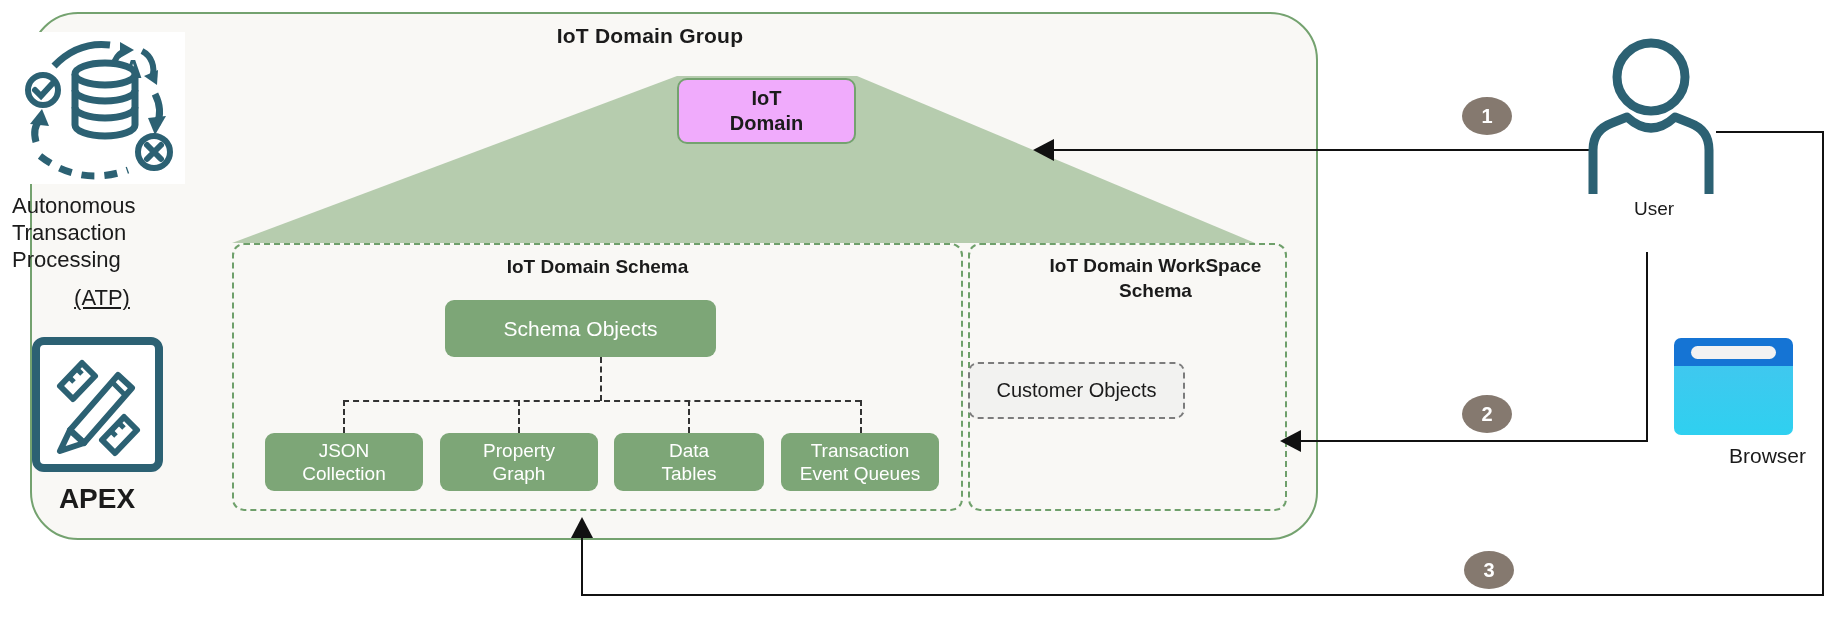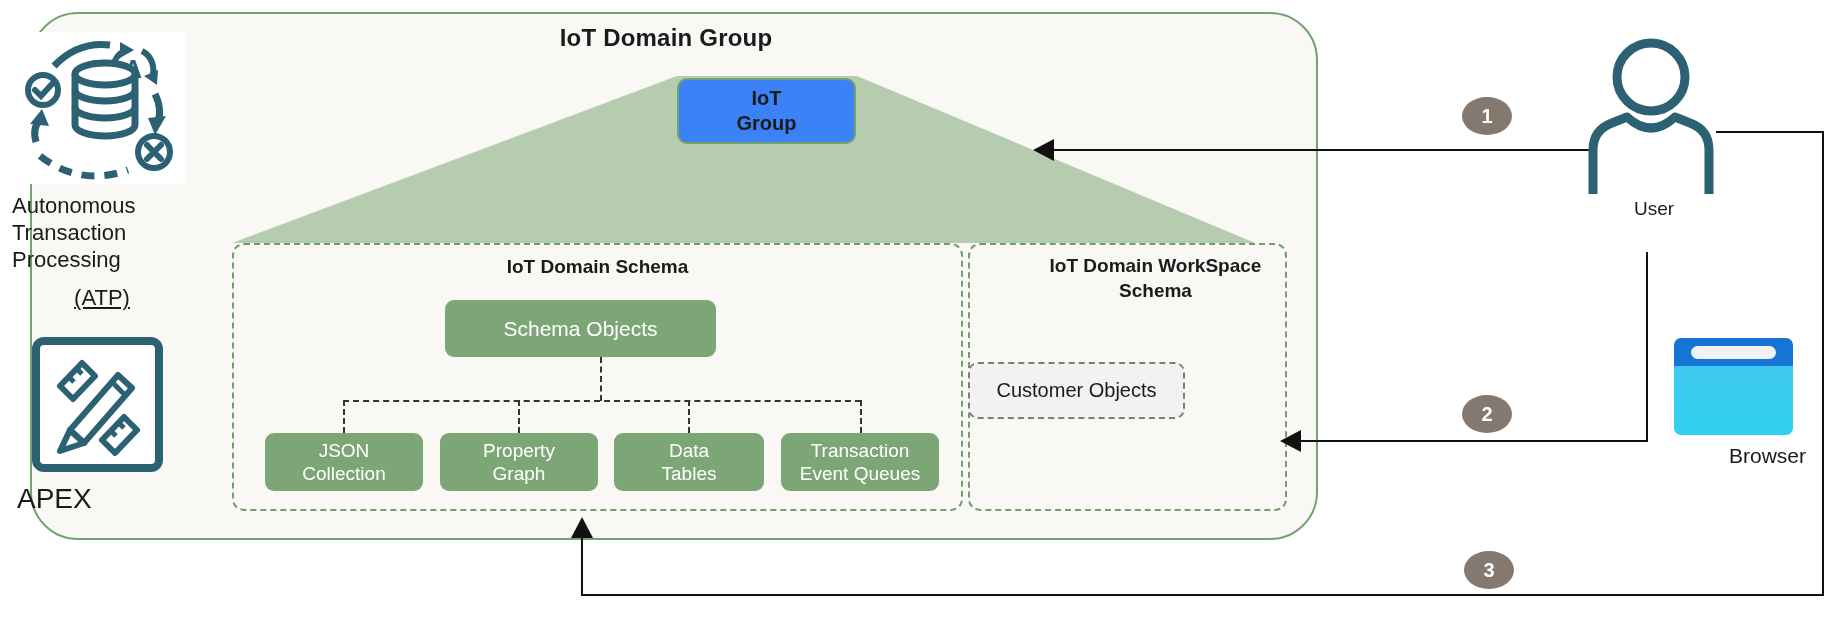--- a/index.html
+++ b/index.html
@@ -6,33 +6,33 @@
   .canvas{
     position:relative;width:1829px;height:621px;background:#ffffff;overflow:hidden;
     font-family:"Liberation Sans","DejaVu Sans",sans-serif;color:#1b1b1b;
   }
   
   .group-box{
     position:absolute;left:30px;top:12px;width:1288px;height:528px;
     background:#f9f8f5;border:2px solid #74a26f;border-radius:48px;box-sizing:border-box;
   }
   .group-title{
-    position:absolute;left:36px;top:24px;width:1260px;text-align:center;
-    font-size:24px;font-weight:bold;letter-spacing:.2px;
+    position:absolute;left:20px;top:24px;width:1260px;text-align:center;
+    font-size:21px;font-weight:bold;letter-spacing:.2px;
   }
   
   .trapezoid{
     position:absolute;left:232px;top:76px;width:1023px;height:167px;
     background:#b6ccae;
     clip-path:polygon(445px 0,625px 0,1023px 167px,0px 167px);
   }
   
   .domain-box{
     position:absolute;left:677px;top:78px;width:179px;height:66px;box-sizing:border-box;
-    background:#3b82f6;border:2px solid #74a26f;border-radius:10px;
+    background:#f0abfc;border:2px solid #74a26f;border-radius:10px;
     display:flex;flex-direction:column;align-items:center;justify-content:center;
     font-size:20px;font-weight:bold;line-height:25px;
   }
   
   .schema-box{
     position:absolute;left:232px;top:243px;width:731px;height:268px;box-sizing:border-box;
     border:2px dashed #6fa06b;border-radius:12px;
   }
   .schema-title{position:absolute;left:232px;top:256px;width:731px;text-align:center;font-size:19px;font-weight:bold;}
   .workspace-box{
@@ -78,36 +78,36 @@
   .browser-body{position:absolute;left:0;top:28px;width:100%;height:69px;background:linear-gradient(#3fc8ef,#2fd0f0);}
   .browser-label{position:absolute;left:1662px;top:444px;width:144px;text-align:right;font-size:21px;}
   
   .atp-icon{position:absolute;left:20px;top:32px;width:165px;height:152px;background:#ffffff;}
   .atp-label{position:absolute;left:12px;top:192px;width:180px;text-align:left;font-size:22px;line-height:27px;}
   .atp-acronym{position:absolute;left:12px;top:285px;width:180px;text-align:center;font-size:22px;text-decoration:underline;}
   .apex-icon{
     position:absolute;left:32px;top:337px;width:131px;height:135px;box-sizing:border-box;
     border:8px solid #2c6173;border-radius:12px;background:#ffffff;
   }
-  .apex-label{position:absolute;left:17px;top:483px;width:160px;font-size:28px;}
+  .apex-label{position:absolute;left:17px;top:483px;width:160px;text-align:center;font-size:28px;font-weight:bold;}
   .icon-svg{display:block;}
 </style>
 </head>
 <body>
 
 <div class="canvas">
 
   <div class="group-box"></div>
   <div class="group-title">IoT Domain Group</div>
 
   <div class="trapezoid"></div>
 
   <div class="domain-box">
     <span>IoT</span>
-    <span>Group</span>
+    <span>Domain</span>
   </div>
 
   <div class="schema-box"></div>
   <div class="schema-title">IoT Domain Schema</div>
 
   <div class="gnode schema-objects">
     <span>Schema Objects</span>
   </div>
 
   <div class="dash-v" style="left:600px;top:357px;height:44px;"></div>

